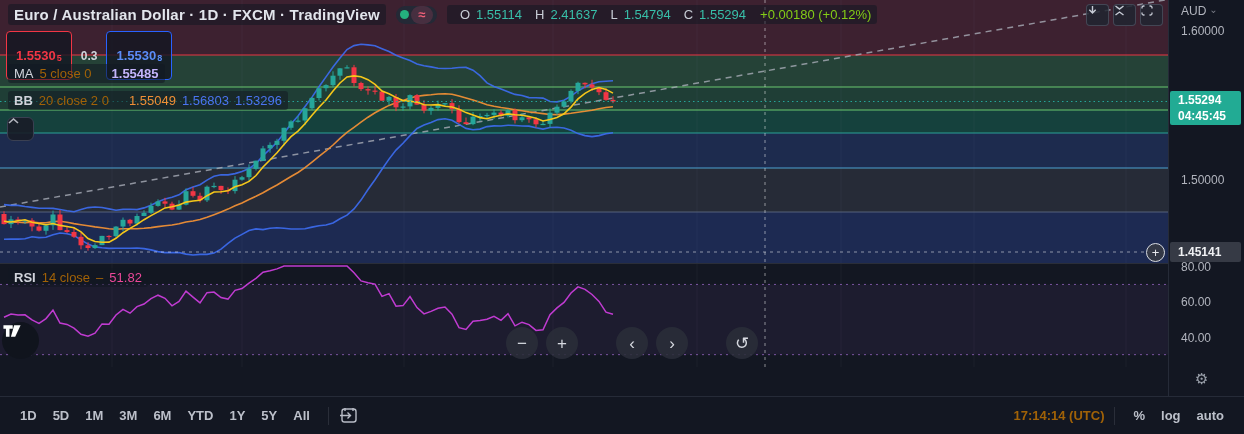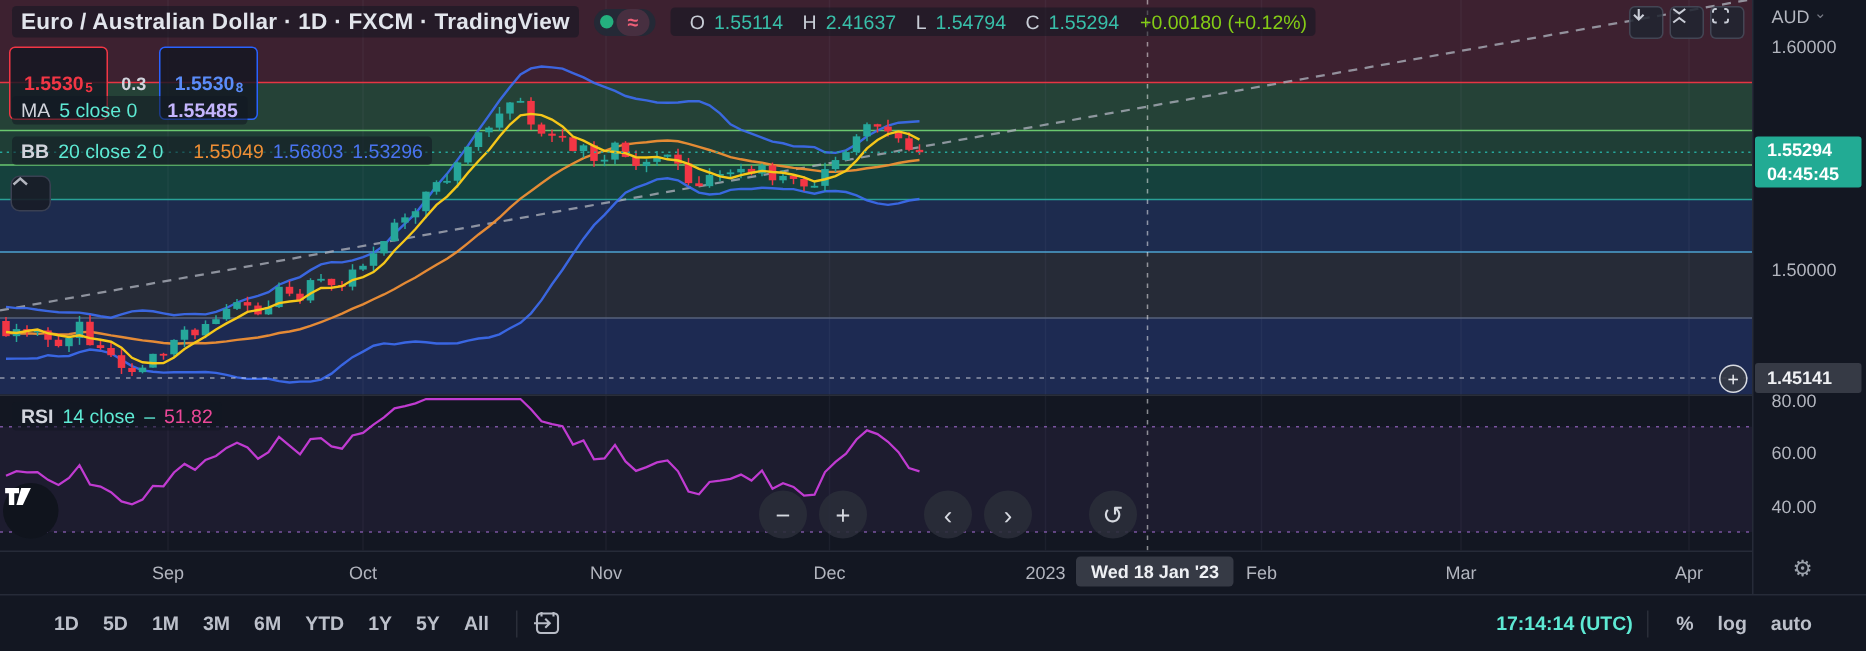--- a/index.html
+++ b/index.html
@@ -20,21 +20,21 @@
         border-radius:9px;background:rgba(232,80,110,.18);color:#ef6078;font-size:13px;font-weight:700;}
   .ohlc span.k{color:#c8cdd6;margin-left:7px;}
   .ohlc span.v{color:#38bfa9;}
   .chg{color:#84cc16;margin-left:8px;text-align:right;}
   .qbox{display:inline-flex;align-items:flex-end;border:1px solid;border-radius:4px;
         padding:16px 9px;font-size:13px;font-weight:700;background:rgba(19,23,34,.8);}
   .qbox sup{font-size:9px;margin-left:1px;}
   .qbid{border-color:#f23645;color:#f23645;}
   .qask{border-color:#2962ff;color:#5b8cf8;}
   .qspread{color:#d1d4dc;font-size:12px;font-weight:700;margin:0 9px;}
-  .dimtxt{color:#5eead4;}
+  .dimtxt{color:#a16207;}
   .mav{color:#c4b5fd;}
   .bb1{color:#ef8f35;} .bb2{color:#4a74f0;}
   .rsiv{color:#ec4899;}
   .sqbtn{position:absolute;width:23px;height:22px;border-radius:4px;background:rgba(32,37,48,.85);
          border:1px solid rgba(125,135,155,.35);display:flex;align-items:center;justify-content:center;}
   .collapse-btn{position:absolute;left:7px;top:117px;width:27px;height:24px;border-radius:6px;
          background:rgba(24,28,39,.9);border:1px solid #3a4052;display:flex;align-items:center;justify-content:center;}
   .navbtn{width:32px;height:32px;border-radius:50%;background:rgba(42,46,57,.88);color:#d6d9e0;
           display:flex;align-items:center;justify-content:center;font-size:17px;line-height:1;}
   .navwrap{position:absolute;left:506px;top:327px;display:flex;align-items:center;gap:8px;z-index:6;}
@@ -55,26 +55,26 @@
              font-weight:600;font-size:12px;line-height:18px;padding:1px 0 1px 8px;}
   .gear{position:absolute;left:26px;top:370px;font-size:15px;color:#9aa0aa;}
   
   .taxis{position:absolute;left:0;top:367px;width:1168px;height:29px;border-top:1px solid #262b38;
          font-size:12px;color:#b2b5be;}
   .taxis .tlabel{position:absolute;top:7px;transform:translateX(-50%);}
   .tbadge{position:absolute;top:3px;transform:translateX(-50%);background:#363a45;color:#eef0f4;
           border-radius:3px;padding:3px 10px;font-size:12px;font-weight:600;white-space:nowrap;}
   
   .toolbar{position:absolute;left:0;top:396px;width:1244px;height:38px;background:#131722;
-           border-top:1px solid #262b38;display:flex;align-items:center;padding:0 28px;font-size:13px;color:#bcc0ca;}
+           border-top:1px solid #262b38;display:flex;align-items:center;padding:0 12px;font-size:13px;color:#bcc0ca;}
   .rbtn{padding:3px 8px;border-radius:4px;font-weight:600;}
   .vdiv{width:1px;height:18px;background:#2a2e39;margin:0 10px;}
   .tb-right{margin-left:auto;display:flex;align-items:center;}
   .tb-right .act{padding:0 8px;font-weight:600;}
-  .clock{font-weight:600;color:#5eead4;}
+  .clock{font-weight:600;color:#a16207;}
 </style>
 </head>
 <body>
 
 <div class="app">
 
   <div class="chart">
     <svg id="chart-svg" width="1168" height="367">
         <rect x="0" y="0" width="1168" height="55" fill="#3d2130"></rect>
         <rect x="0" y="55" width="1168" height="32" fill="#254237"></rect>
@@ -397,33 +397,20 @@
         <div class="plabel" style="top: 338px;">40.00</div>
       </div>
     <div class="badge-cur" id="badge-current" style="top: 91.49px;">
       <div>1.55294</div>
       <div>04:45:45</div>
     </div>
     <div class="badge-x" id="badge-crosshair" style="top: 242px;">1.45141</div>
     <div class="gear">⚙</div>
   </div>
 
-  <div class="taxis">
-    <div id="taxis-labels">
-        <div class="tlabel" style="left: 112px;">Sep</div>
-        <div class="tlabel" style="left: 242px;">Oct</div>
-        <div class="tlabel" style="left: 404px;">Nov</div>
-        <div class="tlabel" style="left: 553px;">Dec</div>
-        <div class="tlabel" style="left: 697px;">2023</div>
-        <div class="tlabel" style="left: 841px;">Feb</div>
-        <div class="tlabel" style="left: 974px;">Mar</div>
-        <div class="tlabel" style="left: 1126px;">Apr</div>
-      </div>
-    <div class="tbadge" id="time-badge" style="left: 770px;">Wed 18 Jan '23</div>
-  </div>
 
   <div class="toolbar">
     <div id="ranges" style="display:flex;align-items:center;">
         <span class="rbtn">1D</span>
         <span class="rbtn">5D</span>
         <span class="rbtn">1M</span>
         <span class="rbtn">3M</span>
         <span class="rbtn">6M</span>
         <span class="rbtn">YTD</span>
         <span class="rbtn">1Y</span>

